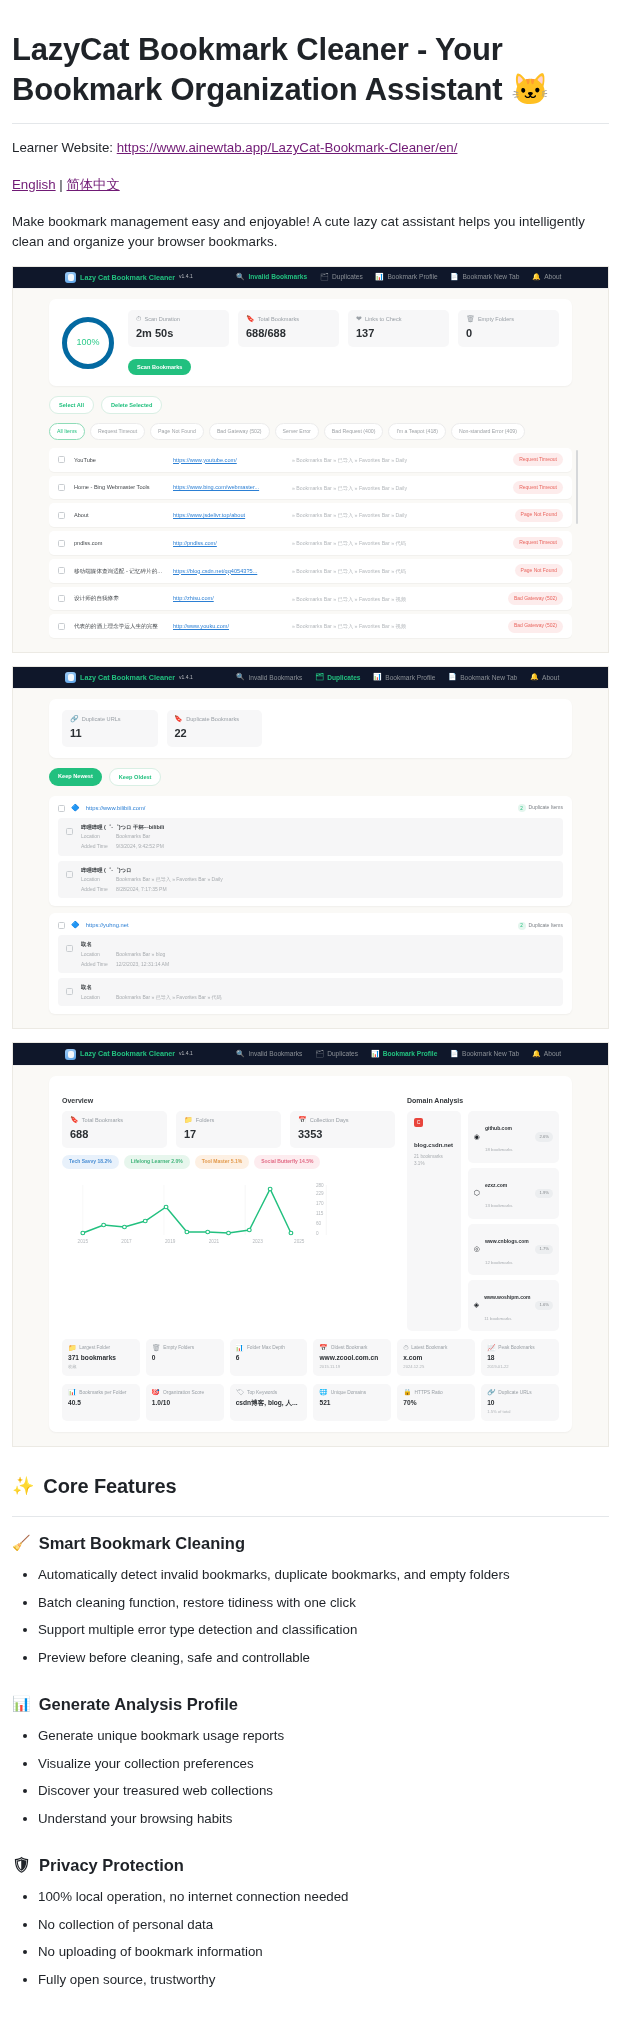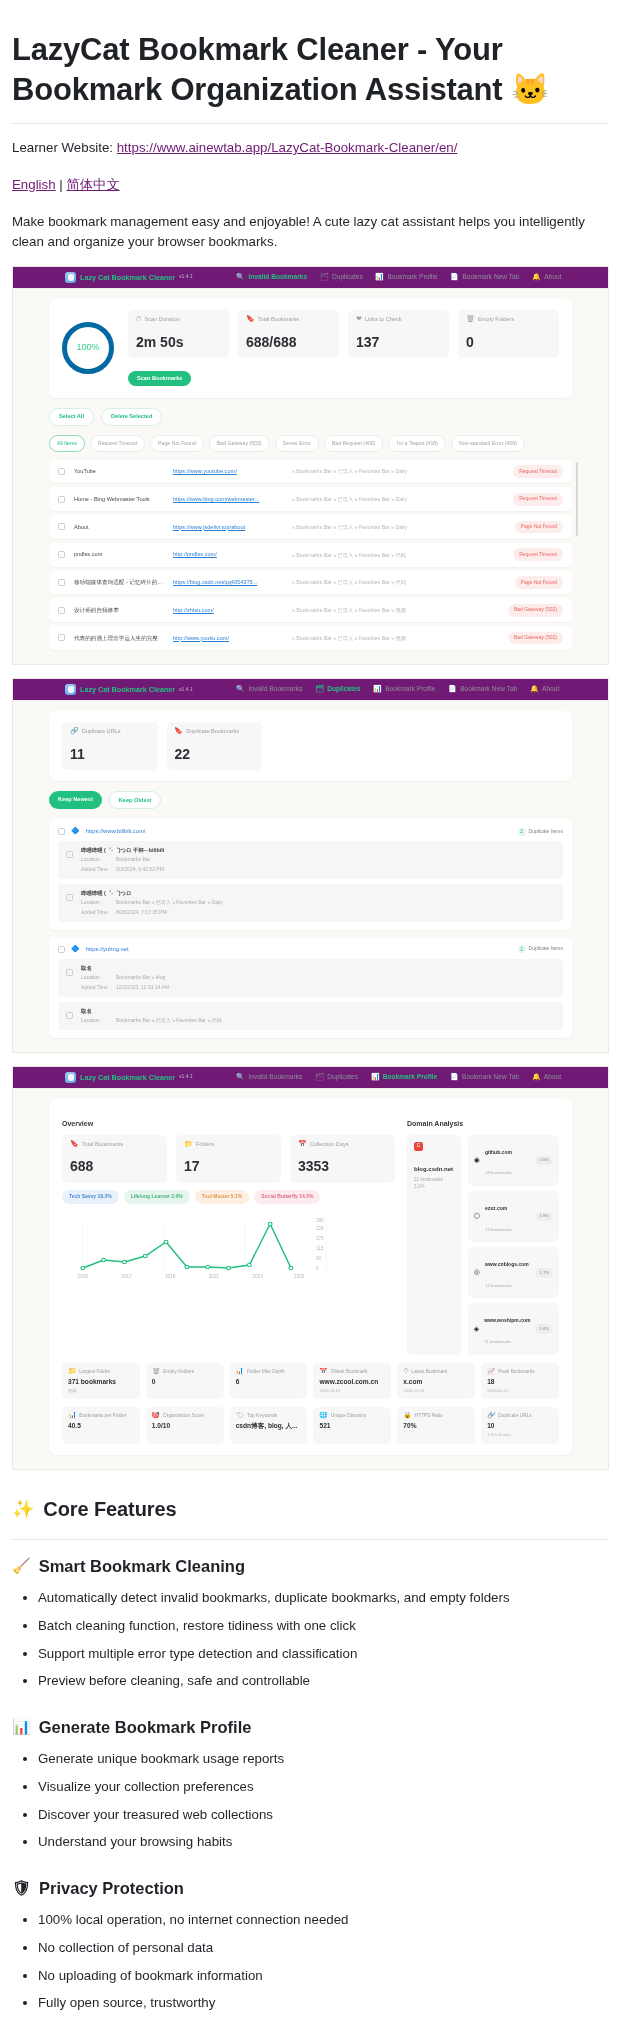--- a/index.html
+++ b/index.html
@@ -54,21 +54,21 @@
   
   .shot {
     width: 100%;
     background: #faf9f6;
     border: 1px solid #eceae4;
     margin: 13px 0 0 0;
     overflow: hidden;
     position: relative;
   }
   .shot-bar {
-    background: #701a75;
+    background: #0f172a;
     border-bottom: 1px solid #efefef;
     display: flex;
     align-items: center;
     padding: 5px 14px;
     gap: 10px;
   }
   .brand { display:flex; align-items:center; gap:4px; margin-left: 38px; }
   .brand-logo {
     width: 11px; height: 11px; border-radius: 3px;
     background: linear-gradient(160deg,#9ecbf5,#5ba3e8);
@@ -96,21 +96,21 @@
     border: 5px solid #0369a1;
     display:flex; align-items:center; justify-content:center;
     color:#2ecb8b; font-size:9px; flex:none;
   }
   .ring-col { display:flex; flex-direction:column; align-items:center; gap:7px; }
   .stat-grid { display:flex; gap:9px; flex:1; }
   .stat {
     background:#f7f7f8; border-radius:5px; padding:5px 8px; flex:1; min-width:0;
   }
   .stat-lbl { font-size:5.6px; color:#9aa0a6; display:flex; align-items:center; gap:3px; white-space:nowrap; overflow:hidden; }
-  .stat-val { font-size:14px; font-weight:bold; color:#2b2f33; margin-top:8px; }
+  .stat-val { font-size:11px; font-weight:bold; color:#2b2f33; margin-top:1px; }
   .btn-green {
     background:#22c07f; color:#fff; font-size:5.6px; font-weight:bold;
     border-radius:9px; padding:3.5px 9px; display:inline-block; white-space:nowrap;
   }
   .btn-ghost {
     background:#fff; color:#22c07f; font-size:5.6px; font-weight:bold;
     border:1px solid #d9efe4; border-radius:9px; padding:3.5px 9px; display:inline-block; white-space:nowrap;
   }
   .chips { display:flex; gap:5px; flex-wrap:nowrap; margin-top:9px; }
   .chip {
@@ -778,21 +778,21 @@
     <li>Automatically detect invalid bookmarks, duplicate bookmarks, and empty folders</li>
     <li>Batch cleaning function, restore tidiness with one click</li>
     <li>Support multiple error type detection and classification</li>
     <li>Preview before cleaning, safe and controllable</li>
   </ul>
 
   <div class="spacer-16"></div>
 
   <h3 class="sub">
     <span class="emoji-sm">📊</span>
-    <span>Generate Bookmark Profile</span>
+    <span>Generate Analysis Profile</span>
   </h3>
   <ul class="feat">
     <li>Generate unique bookmark usage reports</li>
     <li>Visualize your collection preferences</li>
     <li>Discover your treasured web collections</li>
     <li>Understand your browsing habits</li>
   </ul>
 
   <div class="spacer-16"></div>
 

